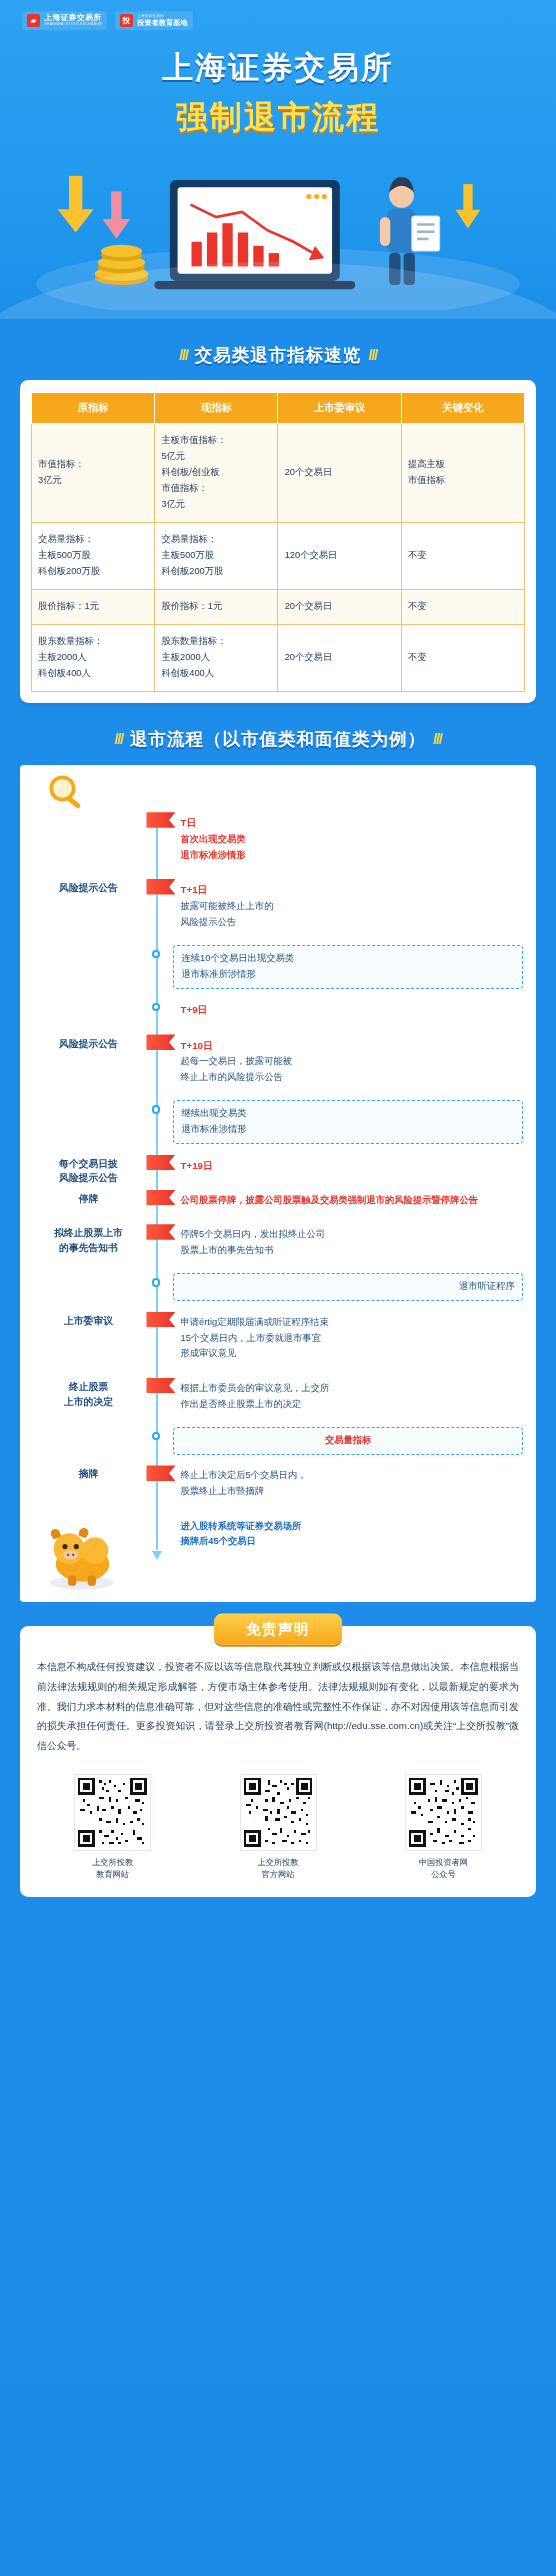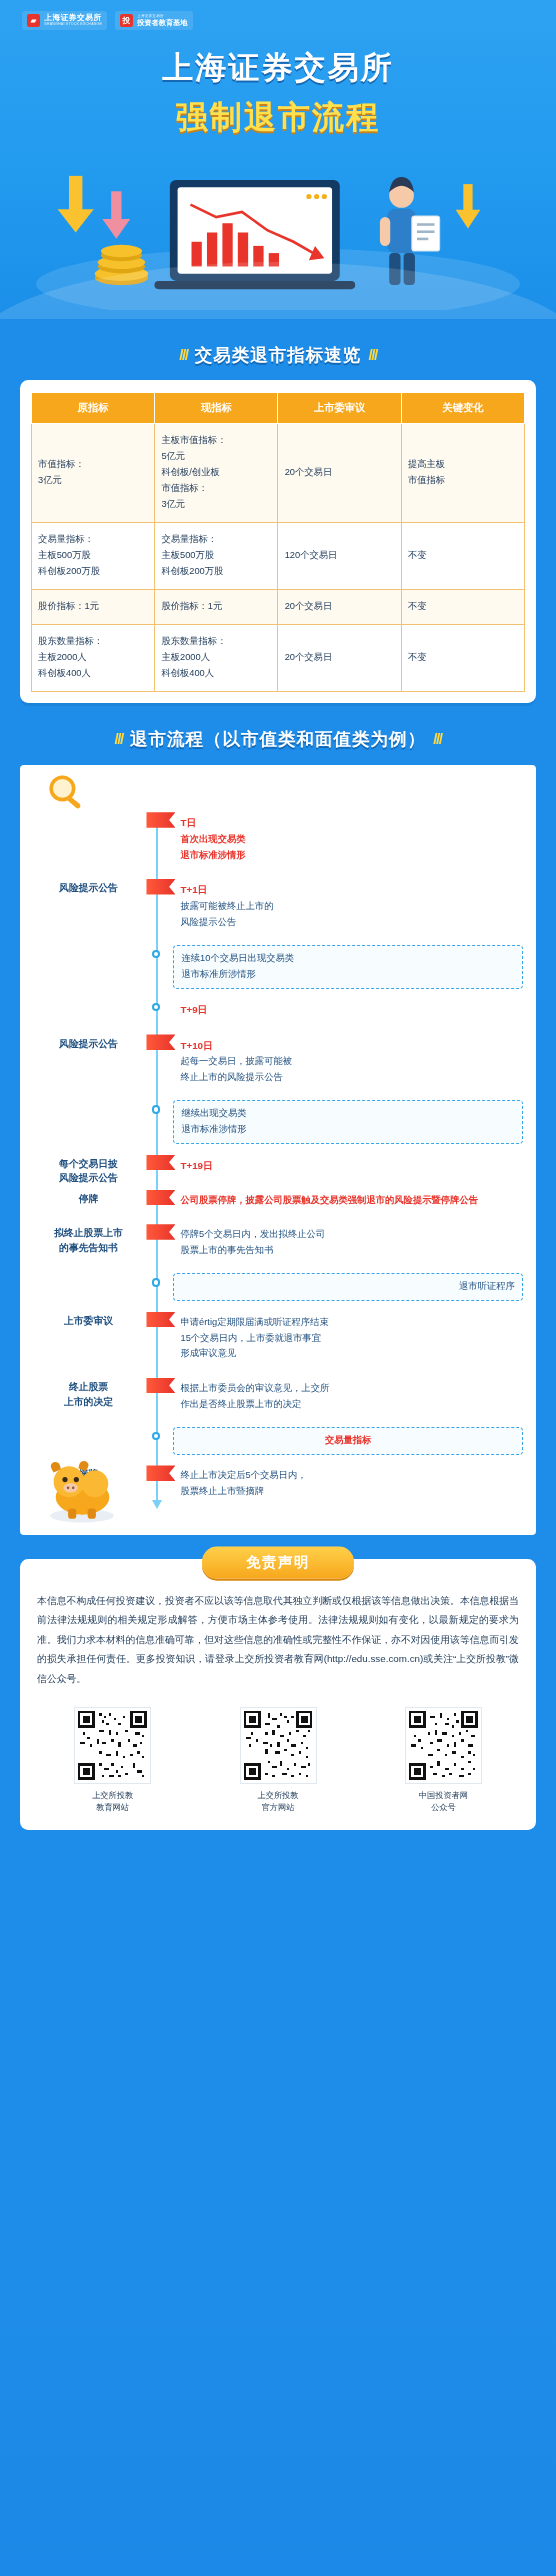--- a/index.html
+++ b/index.html
@@ -235,30 +235,30 @@
 
   
   .disc-wrap {
     margin: 24px 19.6px 0 19.6px;
     background:#ffffff;
     border-radius: 8.2px;
     padding: 0 0 15.5px 0;
     position:relative;
   }
   .disc-title {
-    width: 152px;
+    width: 128px;
     margin: 0 auto;
     transform: translateY(-12.4px);
     background: linear-gradient(180deg,#ffd04a,#f7a71c);
     color:#fff;
     font-size: 14.4px;
     font-weight:bold;
     text-align:center;
     padding: 6.2px 0;
-    border-radius: 15px;
+    border-radius: 8px;
     letter-spacing:1.5px;
     box-shadow: 0 2.1px 0 #d9890f;
   }
   .disc-body {
     padding: 0 17.5px;
     font-size: 9.8px;
     line-height: 2.0;
     text-align: justify;
     color:#26415f;
   }
@@ -543,20 +543,24 @@
         <div class="box dashed red-strong" style="text-align:center">交易量指标</div>
       </div>
 
       <div class="row">
         <div class="leftlabel">摘牌</div>
         <div class="flag"></div>
         <div class="box plain" style="white-space:pre-line">终止上市决定后5个交易日内，
 股票终止上市暨摘牌</div>
       </div>
 
+      <div class="row" style="margin-bottom:26px;">
+        <div class="box plain blue-strong" style="white-space:pre-line;margin-left:11.3px;">进入股转系统等证券交易场所
+摘牌后45个交易日</div>
+      </div>
     </div>
 
     <svg class="cow" width="88" height="67" viewBox="0 0 170 130">
       <ellipse cx="85" cy="110" rx="62" ry="13" fill="#e8eef4"></ellipse>
       <ellipse cx="86" cy="74" rx="52" ry="34" fill="#f7a71c"></ellipse>
       <circle cx="60" cy="44" r="30" fill="#fbb933"></circle>
       <circle cx="110" cy="48" r="26" fill="#fbb933"></circle>
       <circle cx="52" cy="40" r="5" fill="#3a2a14"></circle>
       <circle cx="74" cy="40" r="5" fill="#3a2a14"></circle>
       <ellipse cx="63" cy="56" rx="14" ry="9" fill="#f6c9a8"></ellipse>

